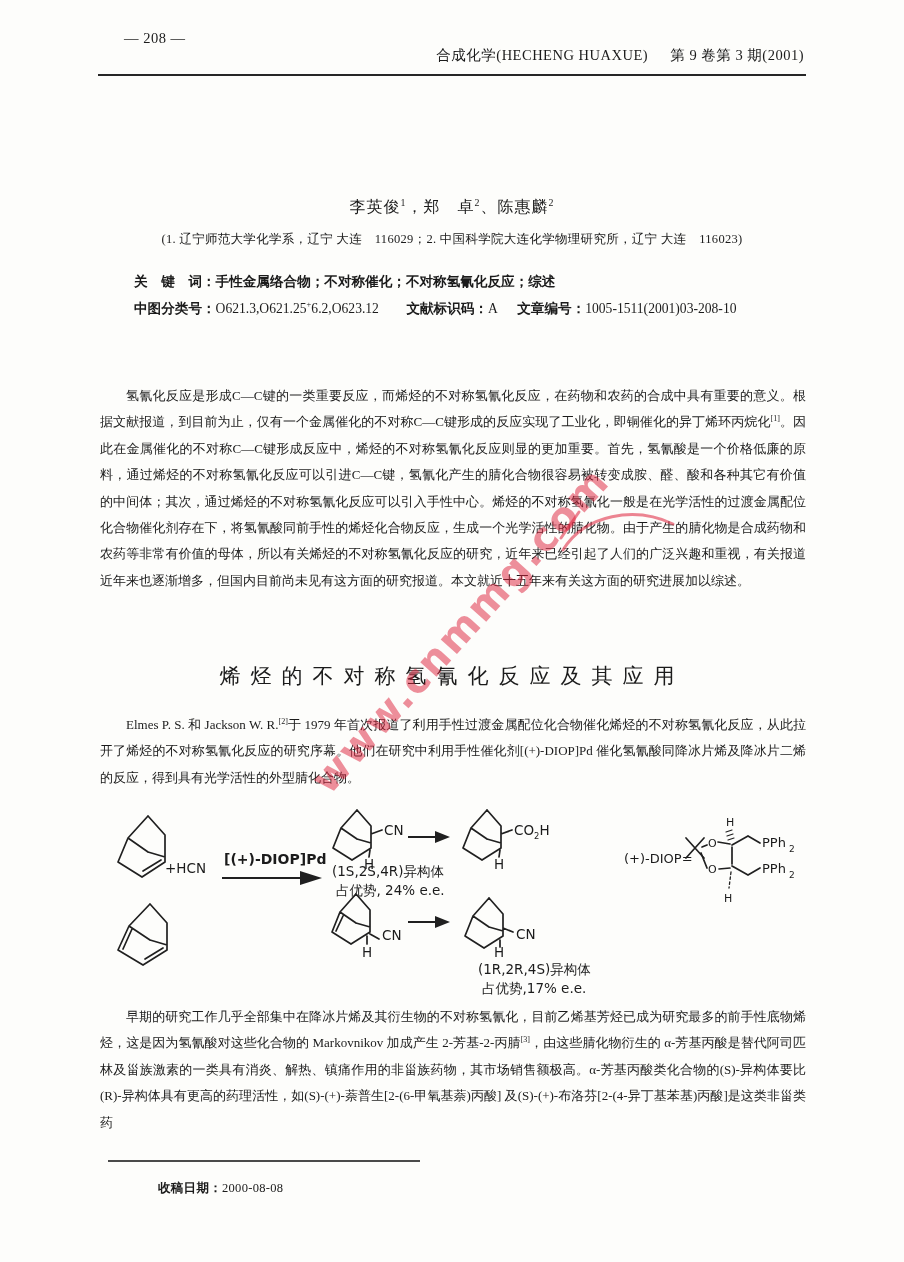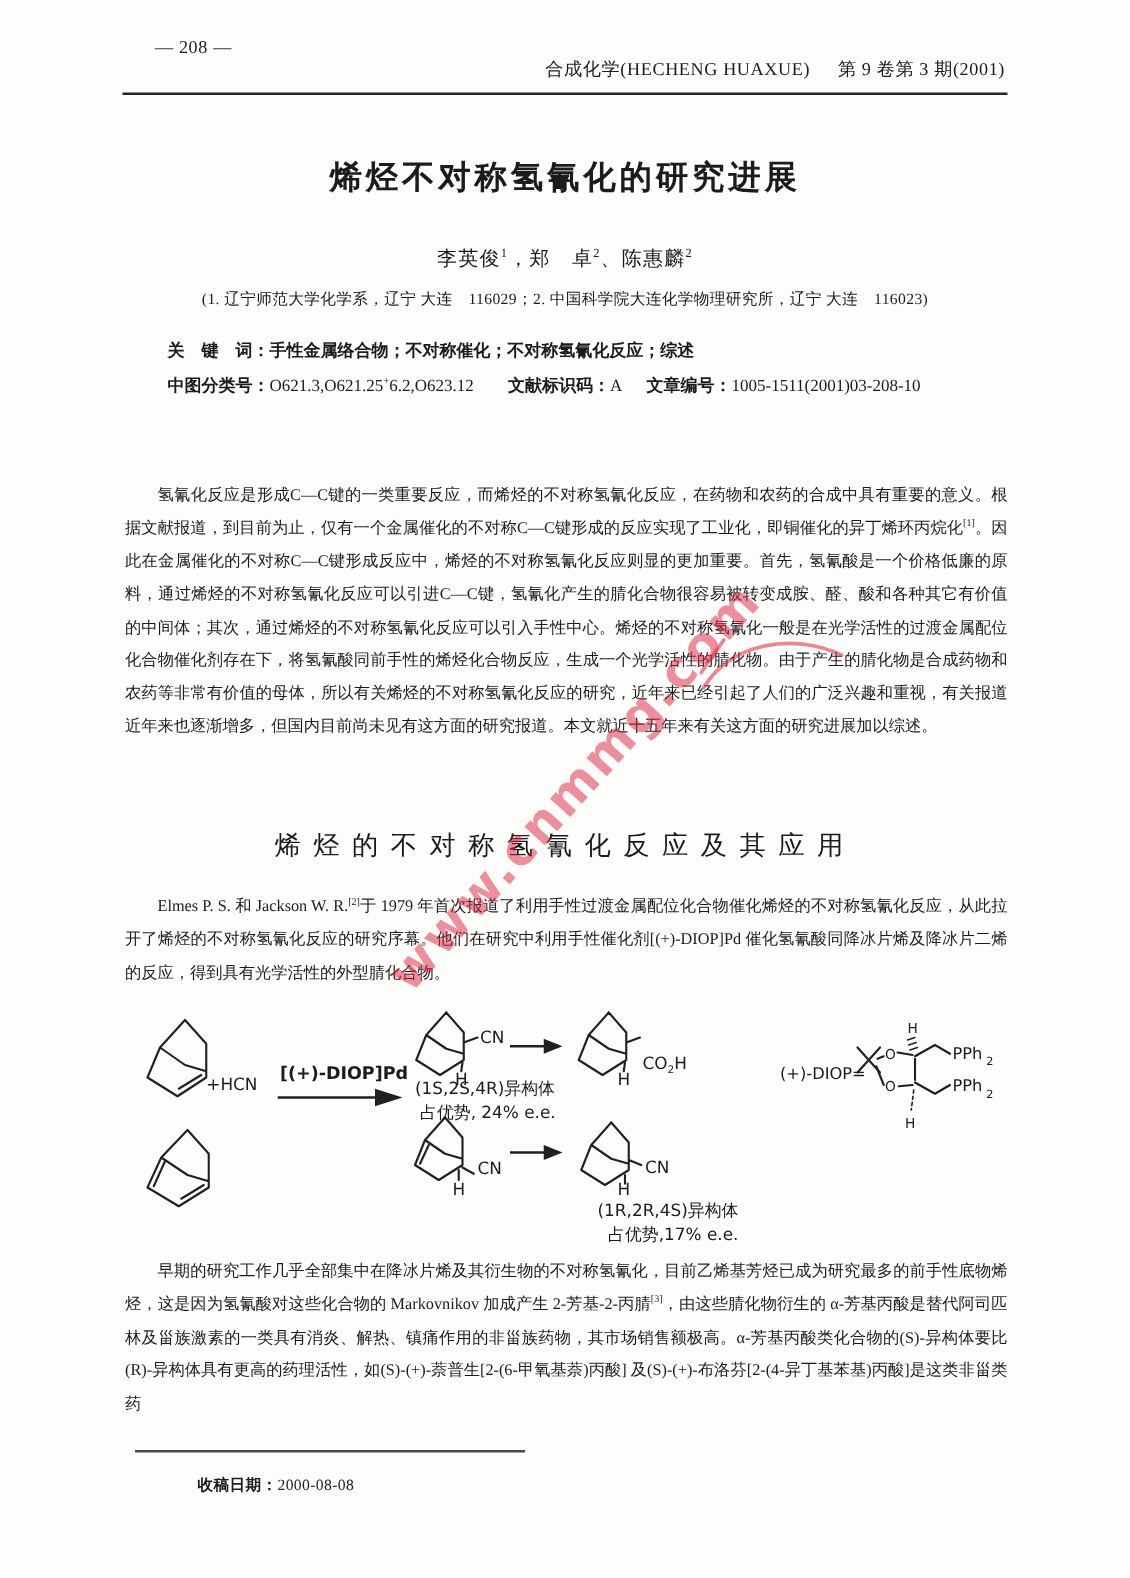--- a/index.html
+++ b/index.html
@@ -46,21 +46,20 @@
 <div class="page">
 
   <div class="abs hdr" style="left:124px;top:30px;">— 208 —</div>
   <div class="abs hdr" style="right:100px;top:46px;font-weight:500;">
     <span>合成化学(HECHENG HUAXUE)</span>
     <span style="display:inline-block;width:14px;"></span>
     <span>第 9 卷第 3 期(2001)</span>
   </div>
   <div class="abs rule" style="left:98px;top:74px;width:708px;height:2px;"></div>
 
-  <div class="abs center title" style="top:124px;">烯烃不对称氢氰化的研究进展</div>
   <div class="abs center authors" style="top:197px;">
     <span>李英俊</span><sup>1</sup><span>，郑　卓</span><sup>2</sup><span>、陈惠麟</span><sup>2</sup>
   </div>
   <div class="abs center affil" style="top:231px;">(1. 辽宁师范大学化学系，辽宁 大连　116029；2. 中国科学院大连化学物理研究所，辽宁 大连　116023)</div>
 
   <div class="abs meta" style="left:134px;top:268px;width:642px;">
     <div><span class="lab">关　键　词：</span><span>手性金属络合物；不对称催化；不对称氢氰化反应；综述</span></div>
     <div>
       <span class="lab">中图分类号：</span><span class="val"><span>O621.3,O621.25</span><sup>+</sup><span>6.2,O623.12</span></span>
       <span style="display:inline-block;width:18px;"></span>
@@ -98,41 +97,41 @@
     <div>(1S,2S,4R)异构体</div>
     <div style="padding-left:4px;">占优势, 24% e.e.</div>
   </div>
   <svg class="abs arrow" style="left:408px;top:830px;" width="42" height="14" viewBox="0 0 42 14">
     <line x1="0" y1="7" x2="30" y2="7"></line>
       <polygon points="27,1 42,7 27,13"></polygon>
   </svg>
   <svg class="abs struct" style="left:458px;top:806px;" width="58" height="60" viewBox="0 0 58 60">
     <path d="M29 4 L13 22 M29 4 L43 20 M13 22 L5 42 M5 42 L24 54 M24 54 L43 42 M43 42 L43 20 M13 22 L29 33 M29 33 L43 37 M43 28 L54 24 M42 44 L41 51"></path>
   </svg>
-  <span class="abs chem" style="left:514px;top:822px;margin-top:21px;"><span>CO</span><sub>2</sub><span>H</span></span>
+  <span class="abs chem" style="left:514px;top:822px;"><span>CO</span><sub>2</sub><span>H</span></span>
   <span class="abs chem" style="left:494px;top:856px;">H</span>
 
   <svg class="abs struct" style="left:112px;top:898px;" width="78" height="74" viewBox="0 0 78 74">
     <path d="M38 6 L17 28 M38 6 L55 25 M17 28 L6 52 M6 52 L31 67 M31 67 L55 52 M55 52 L55 25 M17 28 L38 42 M38 42 L55 47 M20 31 L11 51 M33 61 L51 50"></path>
   </svg>
   <svg class="abs struct" style="left:326px;top:890px;" width="60" height="64" viewBox="0 0 60 64">
     <path d="M30 4 L14 22 M30 4 L44 20 M14 22 L6 42 M6 42 L25 54 M25 54 L44 42 M44 42 L44 20 M14 22 L30 33 M30 33 L44 37 M17 26 L10 41 M44 44 L53 49 M41 46 L41 54"></path>
   </svg>
   <span class="abs chem" style="left:382px;top:927px;">CN</span>
   <span class="abs chem" style="left:362px;top:944px;">H</span>
   <svg class="abs arrow" style="left:408px;top:915px;" width="42" height="14" viewBox="0 0 42 14">
     <line x1="0" y1="7" x2="30" y2="7"></line>
       <polygon points="27,1 42,7 27,13"></polygon>
   </svg>
   <svg class="abs struct" style="left:460px;top:894px;" width="58" height="62" viewBox="0 0 58 62">
     <path d="M29 4 L13 22 M29 4 L43 20 M13 22 L5 42 M5 42 L24 54 M24 54 L43 42 M43 42 L43 20 M13 22 L29 33 M29 33 L43 37 M43 34 L53 38 M40 46 L40 53"></path>
   </svg>
   <span class="abs chem" style="left:516px;top:926px;">CN</span>
   <span class="abs chem" style="left:494px;top:944px;">H</span>
-  <div class="abs iso" style="left:478px;top:960px;text-align:right;">
+  <div class="abs iso" style="left:478px;top:960px;">
     <div>(1R,2R,4S)异构体</div>
     <div style="padding-left:4px;">占优势,17% e.e.</div>
   </div>
 
   <svg class="abs struct" style="left:622px;top:816px;" width="185" height="94" viewBox="0 0 185 94">
     <text class="atom" x="2" y="47">(+)-DIOP=</text>
     <path d="M64 22 L82 42 M64 42 L82 22"></path>
     <path d="M80 31 L85 29 M96 26 L108 28 M110 31 L110 48 M108 52 L97 53 M85 52 L79 37"></path>
     <text class="atom-sm" x="86" y="31">O</text>
     <text class="atom-sm" x="86" y="57">O</text>

